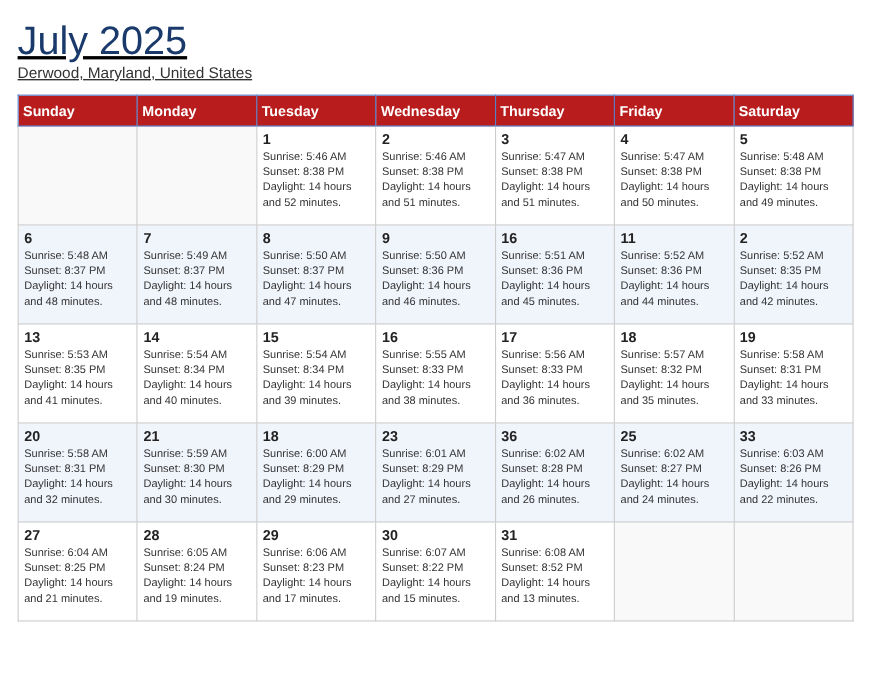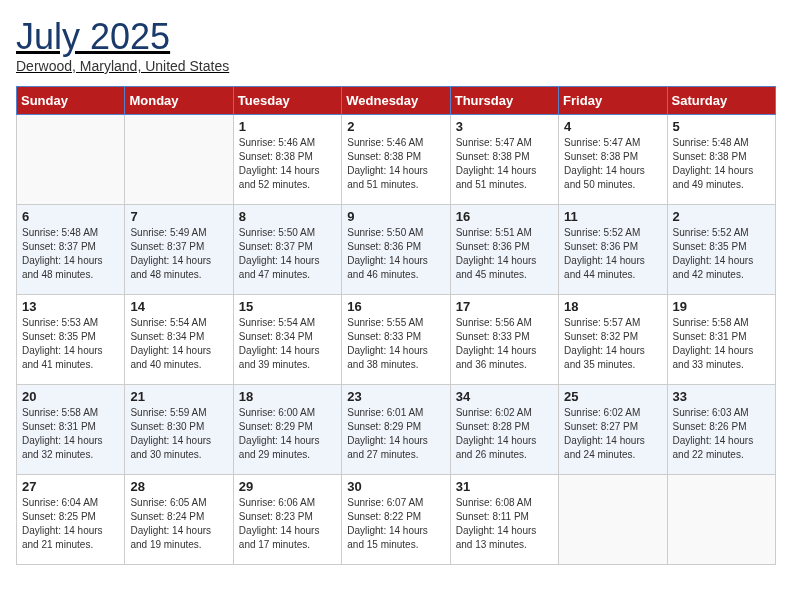--- a/index.html
+++ b/index.html
@@ -251,21 +251,21 @@
 Sunset: 8:29 PM
 Daylight: 14 hours and 29 minutes.</div>
         </td>
         <td>
           <span class="day-num">23</span>
           <div class="day-info" style="white-space: pre-line;">Sunrise: 6:01 AM
 Sunset: 8:29 PM
 Daylight: 14 hours and 27 minutes.</div>
         </td>
         <td>
-          <span class="day-num">34</span>
+          <span class="day-num">36</span>
           <div class="day-info" style="white-space: pre-line;">Sunrise: 6:02 AM
 Sunset: 8:28 PM
 Daylight: 14 hours and 26 minutes.</div>
         </td>
         <td>
           <span class="day-num">25</span>
           <div class="day-info" style="white-space: pre-line;">Sunrise: 6:02 AM
 Sunset: 8:27 PM
 Daylight: 14 hours and 24 minutes.</div>
         </td>
@@ -297,20 +297,20 @@
         </td>
         <td>
           <span class="day-num">30</span>
           <div class="day-info" style="white-space: pre-line;">Sunrise: 6:07 AM
 Sunset: 8:22 PM
 Daylight: 14 hours and 15 minutes.</div>
         </td>
         <td>
           <span class="day-num">31</span>
           <div class="day-info" style="white-space: pre-line;">Sunrise: 6:08 AM
-Sunset: 8:11 PM
+Sunset: 8:52 PM
 Daylight: 14 hours and 13 minutes.</div>
         </td>
         <td class="empty-cell"></td>
         <td class="empty-cell"></td>
       </tr>
     </tbody>
 </table>
 
 </body></html>

